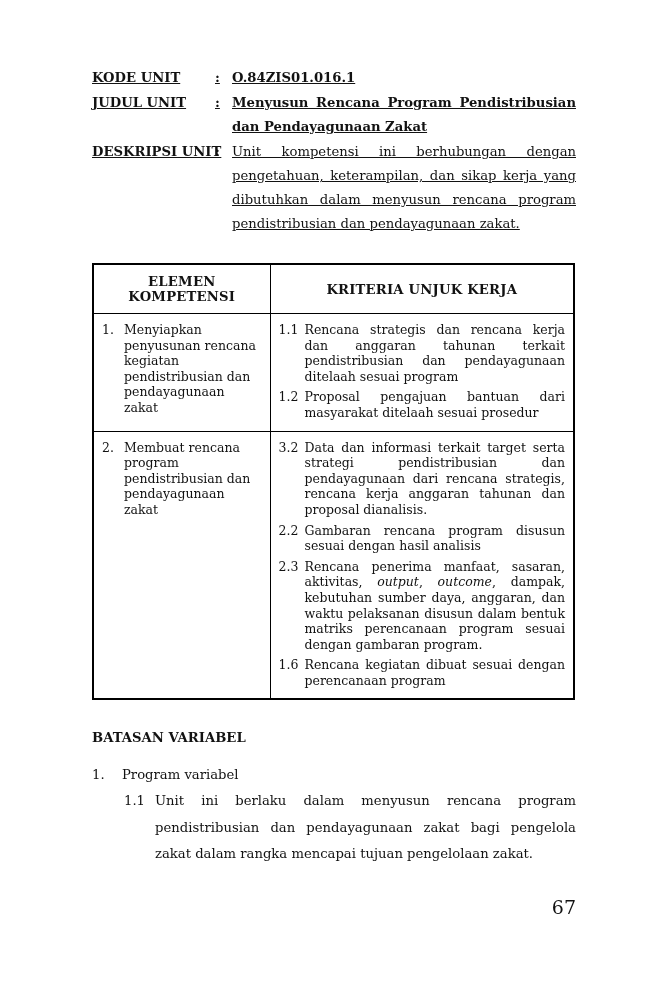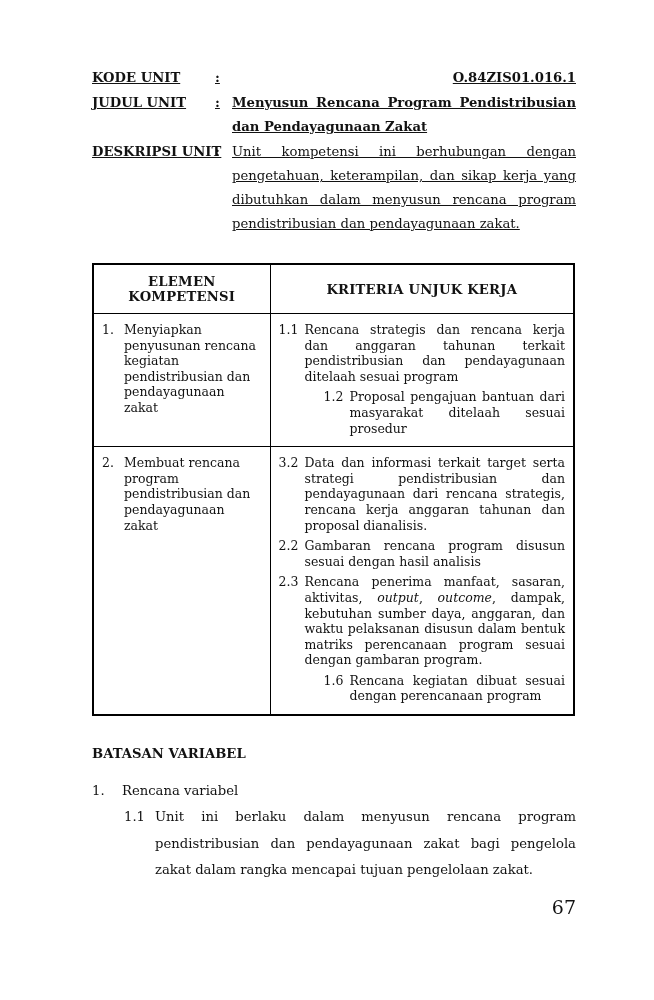--- a/index.html
+++ b/index.html
@@ -33,21 +33,21 @@
   .kv-row {
     display: grid;
     grid-template-columns: 123px 17px 1fr;
     font-size: 13.2px;
     line-height: 24px;
     margin-bottom: 1px;
     text-decoration: underline;
   }
   .kv-label { font-weight: bold; white-space: nowrap; }
   .kv-sep   { font-weight: bold; text-align: left; }
-  .kv-value-bold { font-weight: bold; text-align: right; }
+  .kv-value-bold { font-weight: bold; }
   .kv-value-just { text-align: justify; text-justify: inter-word; }
 
   
   table.comp-table {
     border-collapse: collapse;
     width: 446px;
     margin-top: 27px;
     table-layout: fixed;
   }
   table.comp-table, .comp-table th, .comp-table td {
@@ -68,21 +68,21 @@
     line-height: 15.6px;
   }
   .col-elemen  { width: 177px; }
   .col-kriteria{ width: 304px; }
 
   .elemen-cell { display: flex; }
   .elemen-num  { width: 22px; flex: 0 0 22px; }
   .elemen-text { flex: 1; }
 
   .kuk-item { display: flex; margin-bottom: 5px; }
-  .kuk-item:last-child { margin-bottom: 0; margin-left: 45px; }
+  .kuk-item:last-child { margin-bottom: 0; }
   .kuk-num  { width: 26px; flex: 0 0 26px; }
   .kuk-text { flex: 1; text-align: justify; text-justify: inter-word; }
 
   
   .batasan { margin-top: 26px; }
   .batasan-title {
     font-weight: bold;
     font-size: 13.2px;
     line-height: 24px;
     margin-bottom: 12px;
@@ -190,21 +190,21 @@
             </div>
           </td>
         </tr>
       </tbody>
     </table>
 
     <div class="batasan">
       <div class="batasan-title">BATASAN VARIABEL</div>
       <div class="bv-item">
         <span>1.</span>
-        <span>Rencana variabel</span>
+        <span>Program variabel</span>
       </div>
       <div class="bv-subitem">
         <span>1.1</span>
         <span class="bv-text">Unit ini berlaku dalam menyusun rencana program pendistribusian dan pendayagunaan zakat bagi pengelola zakat dalam rangka mencapai tujuan pengelolaan zakat.</span>
       </div>
     </div>
 
   </div>
 
   <div class="page-number">67</div>

